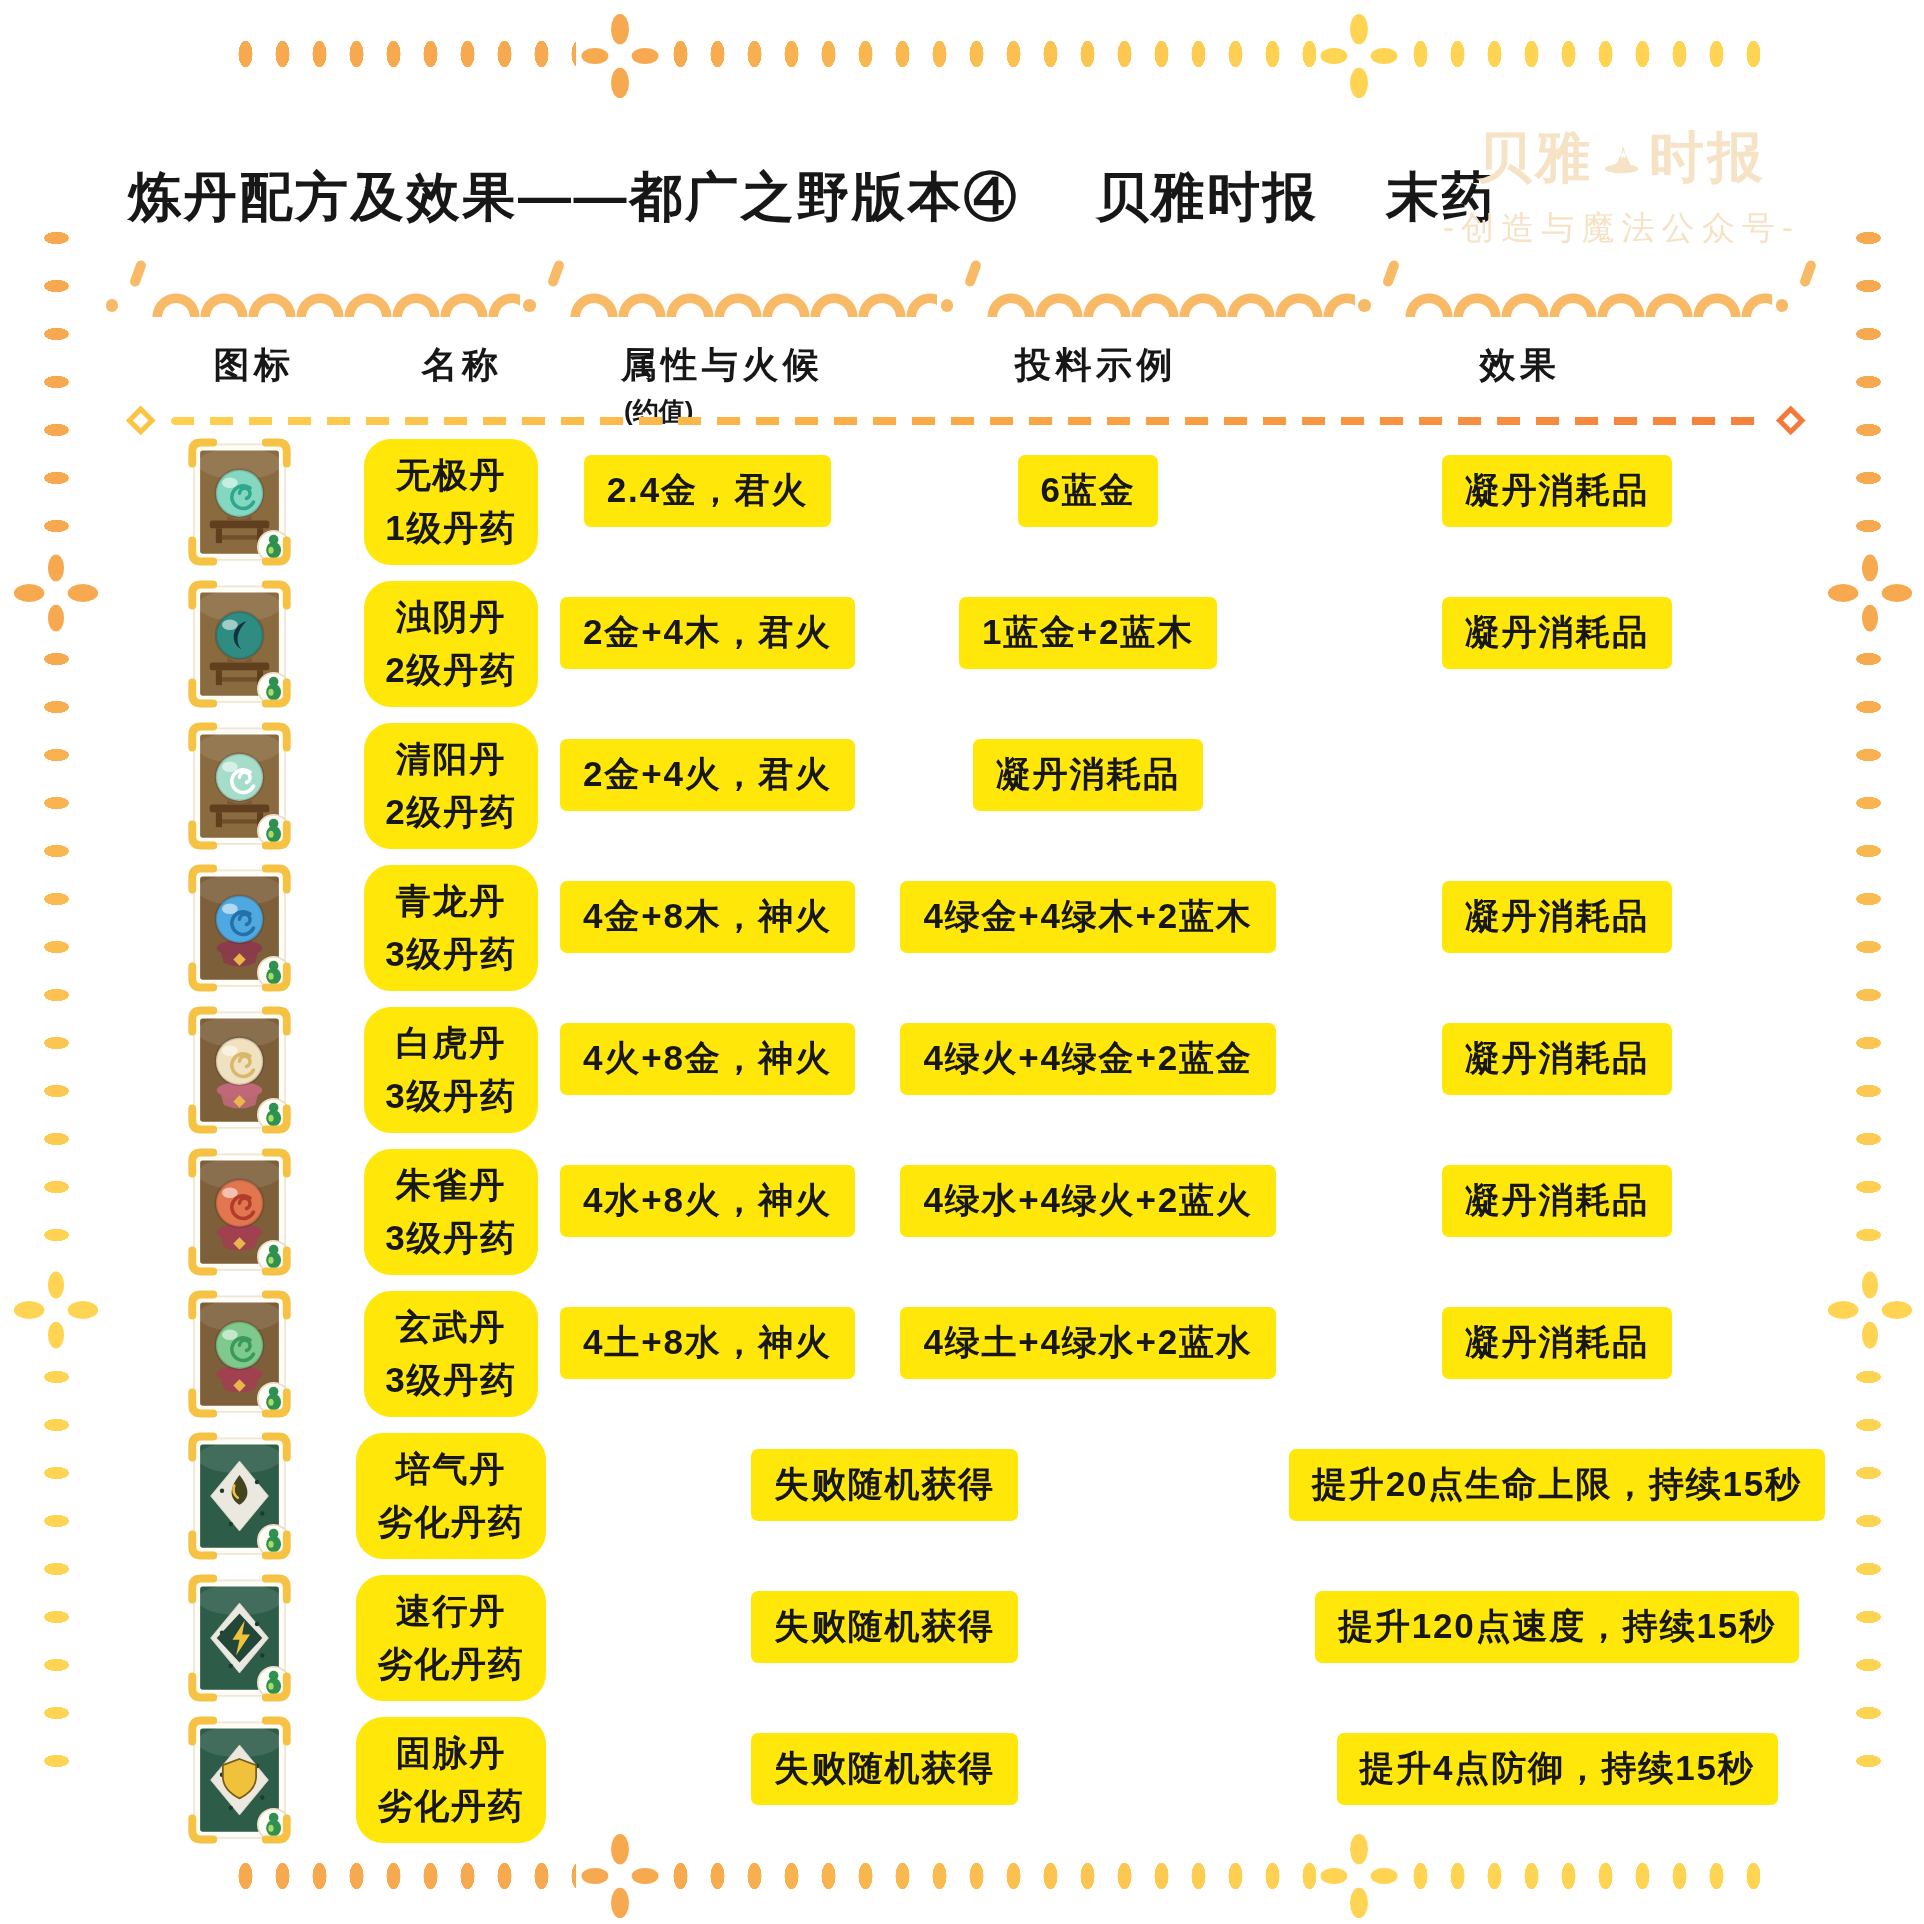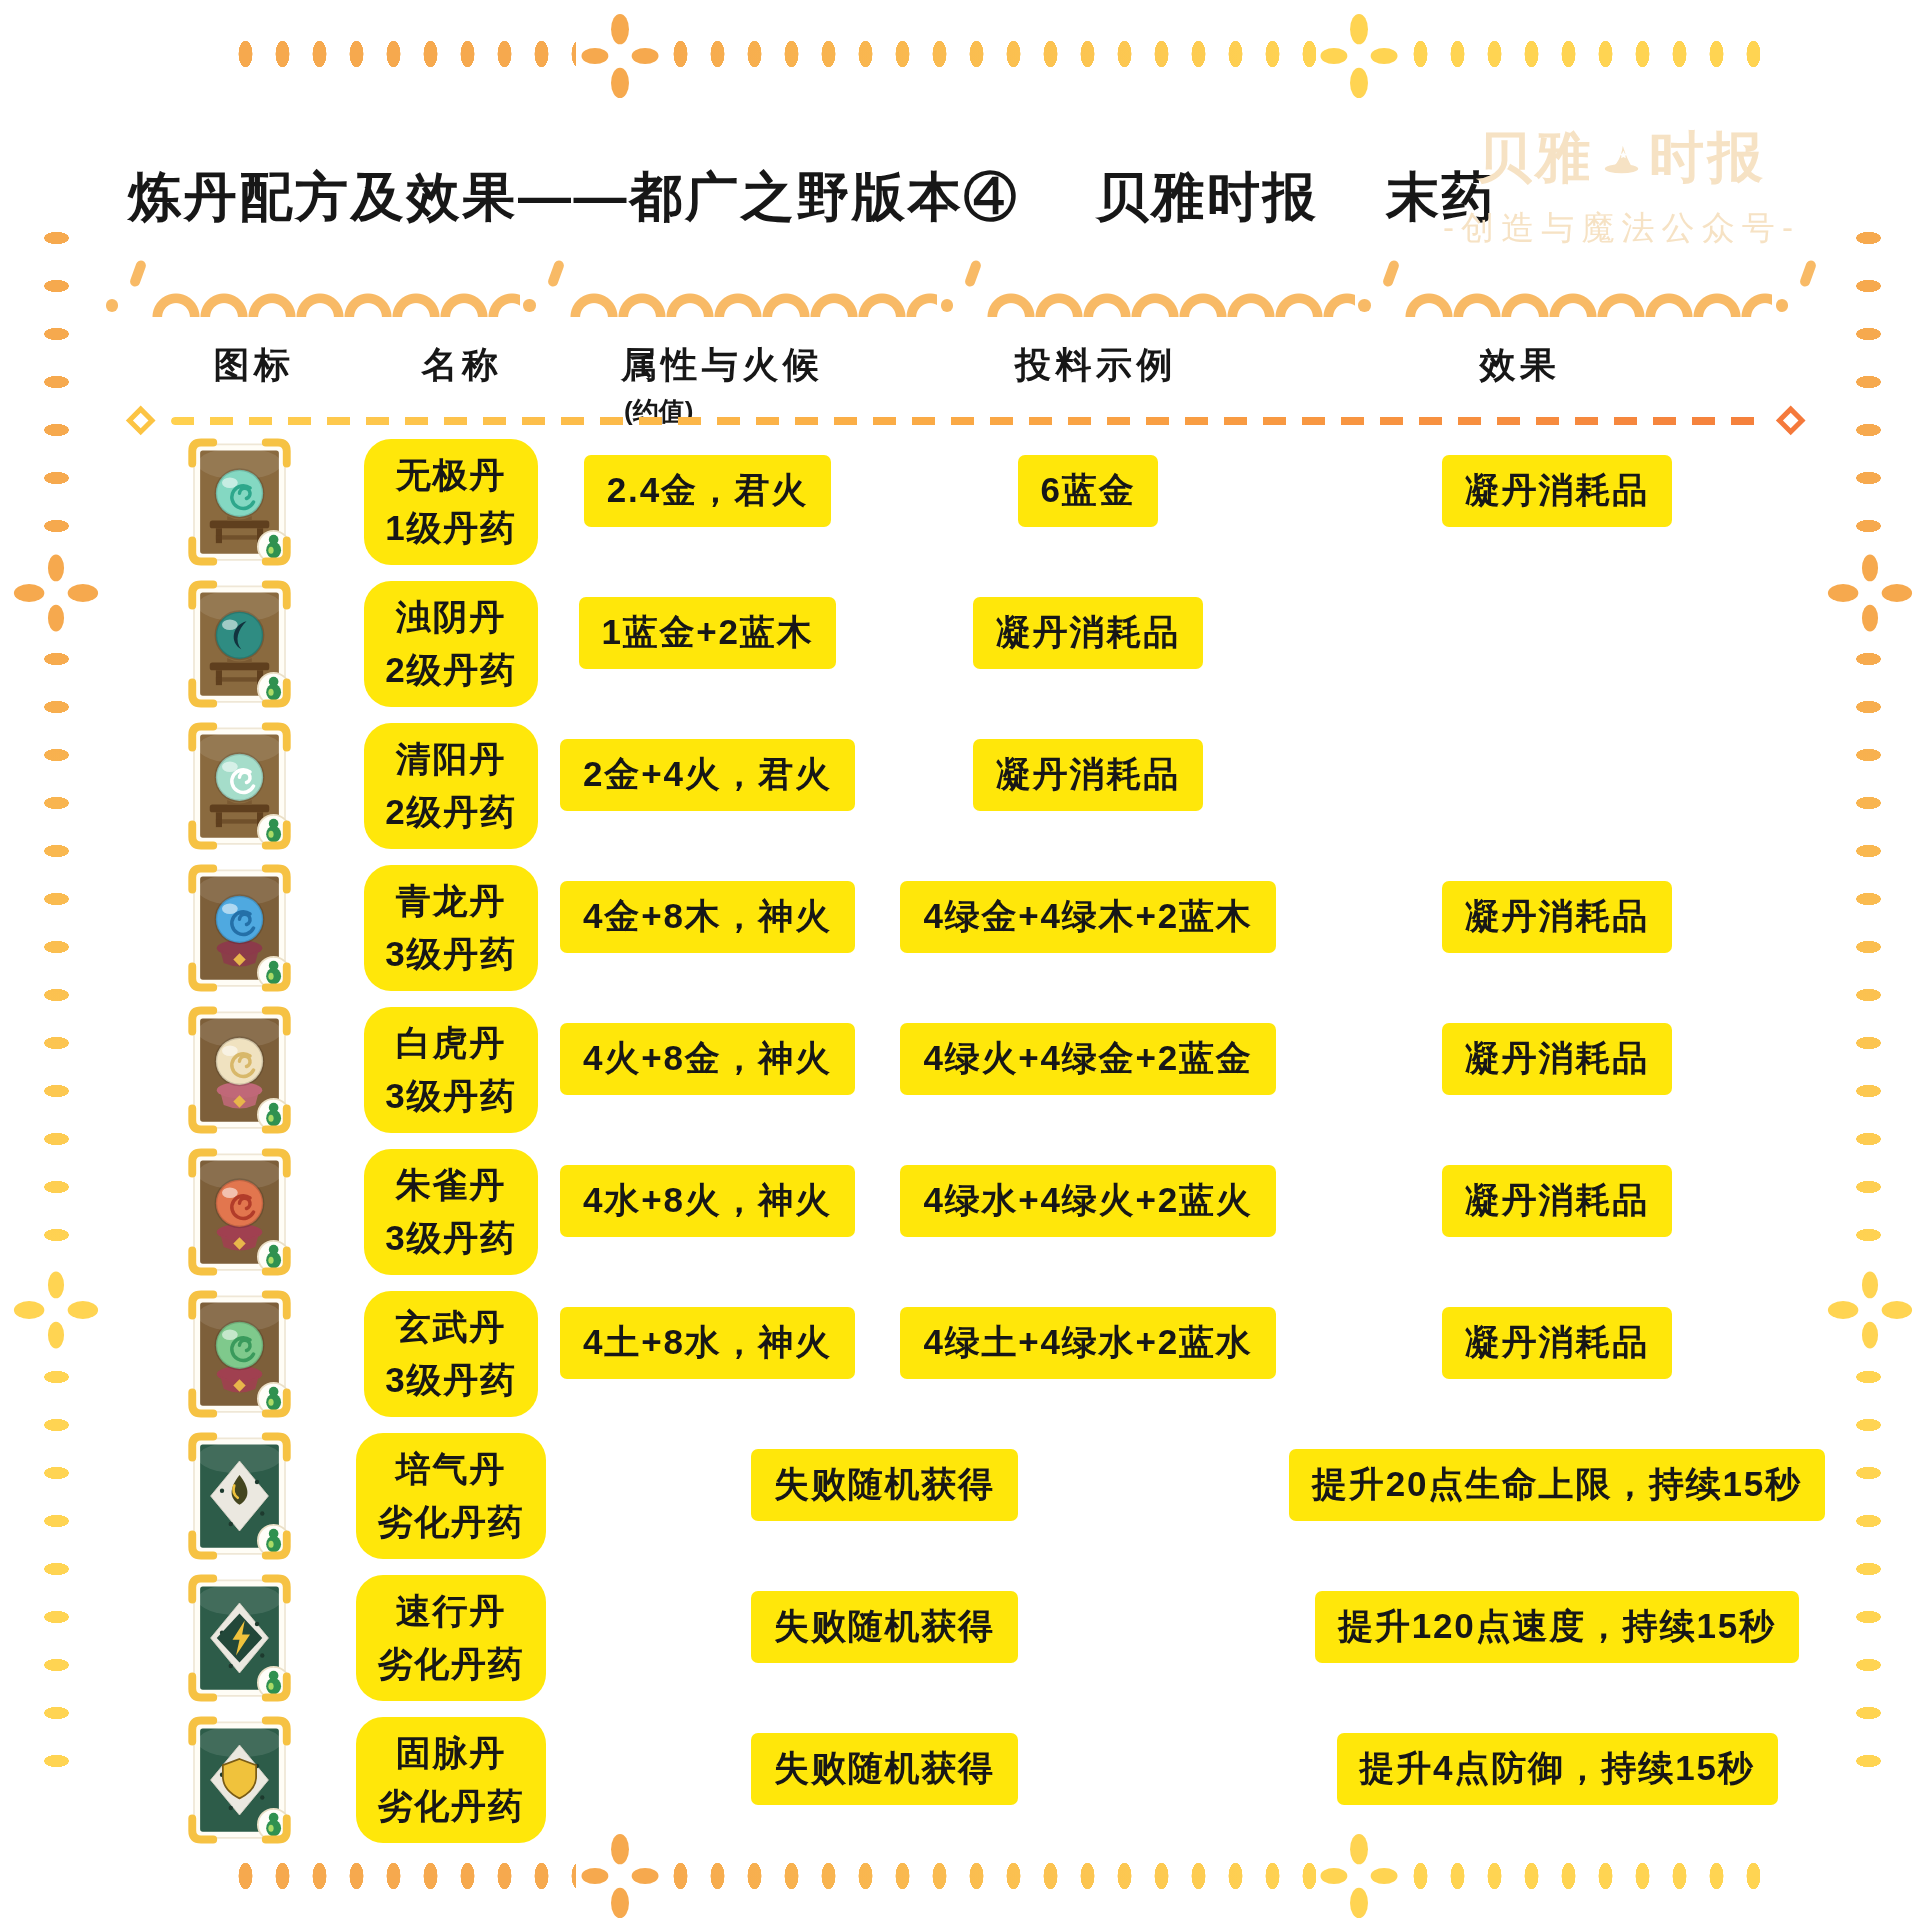--- a/index.html
+++ b/index.html
@@ -294,20 +294,23 @@
             <path d="M30 142 H16 Q6 142 6 132 V118"></path>
           </g>
         </svg>
       </div>
     <div class="cell name-cell">
       <div class="pill-label">
         <div>浊阴丹</div>
         <div>2级丹药</div>
       </div>
     </div>
+    <div class="cell attr-cell">
+        <div class="tag">2金+4木，君火</div>
+      </div>
     <div class="cell example-cell">
         <div class="tag">1蓝金+2蓝木</div>
       </div>
 
     <div class="cell effect-cell">
         <div class="tag">凝丹消耗品</div>
       </div>
   </div>
     <div class="row">
     <div class="cell icon-cell">

